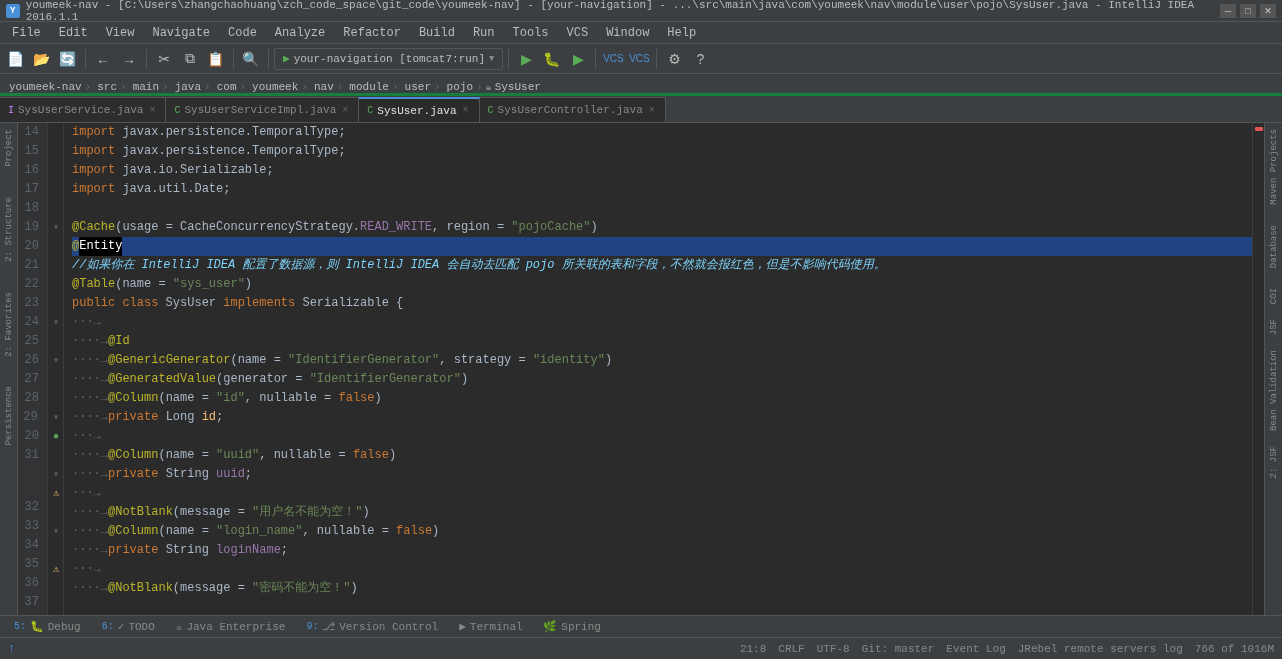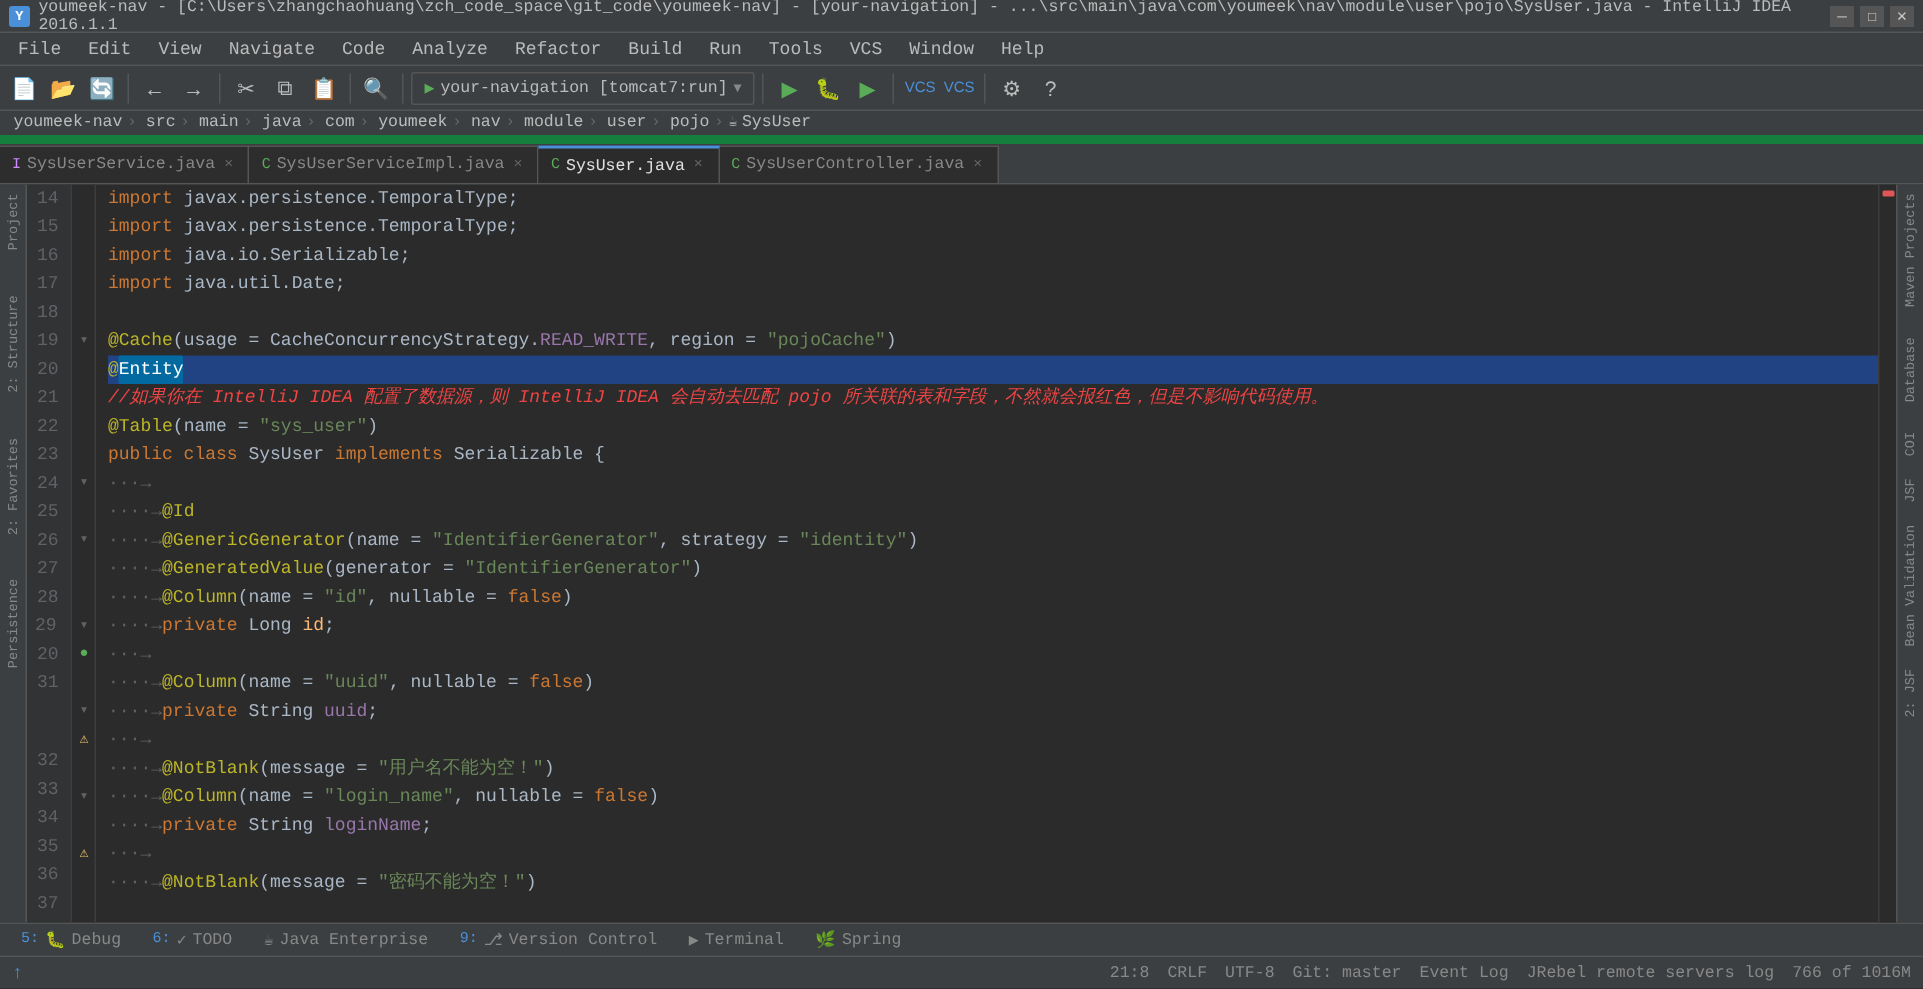--- a/index.html
+++ b/index.html
@@ -122,23 +122,23 @@
       gap: 4px;
       cursor: pointer;
       border-radius: 2px;
     }
 
     
     #breadcrumb {
       background: #3c3f41;
       height: 22px;
       display: flex;
-      align-items: center;
+      align-items: flex-end;
       padding: 0 6px;
-      border-bottom: 6px solid #15803d;
+      border-bottom: 3px solid #15803d;
       gap: 2px;
       font-size: 11px;
       color: #bbbbbb;
     }
     .breadcrumb-item {
       display: flex;
       align-items: center;
       gap: 3px;
       cursor: pointer;
     }
@@ -535,22 +535,22 @@
           <div style="line-height: 19px; height: 19px; width: 16px; display: flex; align-items: center; justify-content: center; font-size: 10px;"></div>
         </div>
 
       <div id="code-area" style="flex:1; padding-left:8px; overflow:auto; line-height:19px; font-size:12px;">
       <div class="code-line" style="line-height: 19px; height: 19px; min-height: 19px;">    <span style="color:#cc7832">import</span> javax.persistence.TemporalType;</div>
           <div class="code-line" style="line-height: 19px; height: 19px; min-height: 19px;">    <span style="color:#cc7832">import</span> javax.persistence.TemporalType;</div>
           <div class="code-line" style="line-height: 19px; height: 19px; min-height: 19px;">    <span style="color:#cc7832">import</span> java.io.Serializable;</div>
           <div class="code-line" style="line-height: 19px; height: 19px; min-height: 19px;">    <span style="color:#cc7832">import</span> java.util.Date;</div>
           <div class="code-line" style="line-height: 19px; height: 19px; min-height: 19px;"></div>
           <div class="code-line" style="line-height: 19px; height: 19px; min-height: 19px;"><span style="color:#bbb529">@Cache</span>(usage = CacheConcurrencyStrategy.<span style="color:#9876aa">READ_WRITE</span>, region = <span style="color:#6a8759">"pojoCache"</span>)</div>
-          <div class="code-line" style="line-height: 19px; height: 19px; min-height: 19px; background: rgb(33, 66, 131);">    <span style="color:#bbb529">@</span><span style="background:#0369a1;color:#ffffff;border-radius:1px;">Entity</span></div>
-          <div class="code-line" style="line-height: 19px; height: 19px; min-height: 19px;">    <span style="color:#ef4444;font-style:italic">//如果你在 IntelliJ IDEA 配置了数据源，则 IntelliJ IDEA 会自动去匹配 pojo 所关联的表和字段，不然就会报红色，但是不影响代码使用。</span></div>
+          <div class="code-line" style="line-height: 19px; height: 19px; min-height: 19px; background: rgb(33, 66, 131);">    <span style="color:#bbb529">@</span><span style="background:#000000;color:#ffffff;border-radius:1px;">Entity</span></div>
+          <div class="code-line" style="line-height: 19px; height: 19px; min-height: 19px;">    <span style="color:#7dd3fc;font-style:italic">//如果你在 IntelliJ IDEA 配置了数据源，则 IntelliJ IDEA 会自动去匹配 pojo 所关联的表和字段，不然就会报红色，但是不影响代码使用。</span></div>
           <div class="code-line" style="line-height: 19px; height: 19px; min-height: 19px;">    <span style="color:#bbb529">@Table</span>(name = <span style="color:#6a8759">"sys_user"</span>)</div>
           <div class="code-line" style="line-height: 19px; height: 19px; min-height: 19px;"><span style="color:#cc7832">public class</span> SysUser <span style="color:#cc7832">implements</span> Serializable {</div>
           <div class="code-line" style="line-height: 19px; height: 19px; min-height: 19px;">    <span style="color:#606366">···→</span></div>
           <div class="code-line" style="line-height: 19px; height: 19px; min-height: 19px;">    <span style="color:#606366">····→</span><span style="color:#bbb529">@Id</span></div>
           <div class="code-line" style="line-height: 19px; height: 19px; min-height: 19px;">    <span style="color:#606366">····→</span><span style="color:#bbb529">@GenericGenerator</span>(name = <span style="color:#6a8759">"IdentifierGenerator"</span>, strategy = <span style="color:#6a8759">"identity"</span>)</div>
           <div class="code-line" style="line-height: 19px; height: 19px; min-height: 19px;">    <span style="color:#606366">····→</span><span style="color:#bbb529">@GeneratedValue</span>(generator = <span style="color:#6a8759">"IdentifierGenerator"</span>)</div>
           <div class="code-line" style="line-height: 19px; height: 19px; min-height: 19px;">    <span style="color:#606366">····→</span><span style="color:#bbb529">@Column</span>(name = <span style="color:#6a8759">"id"</span>, nullable = <span style="color:#cc7832">false</span>)</div>
           <div class="code-line" style="line-height: 19px; height: 19px; min-height: 19px;">    <span style="color:#606366">····→</span><span style="color:#cc7832">private</span> Long <span style="color:#fdba74">id</span>;</div>
           <div class="code-line" style="line-height: 19px; height: 19px; min-height: 19px;">    <span style="color:#606366">···→</span></div>
           <div class="code-line" style="line-height: 19px; height: 19px; min-height: 19px;">    <span style="color:#606366">····→</span><span style="color:#bbb529">@Column</span>(name = <span style="color:#6a8759">"uuid"</span>, nullable = <span style="color:#cc7832">false</span>)</div>

